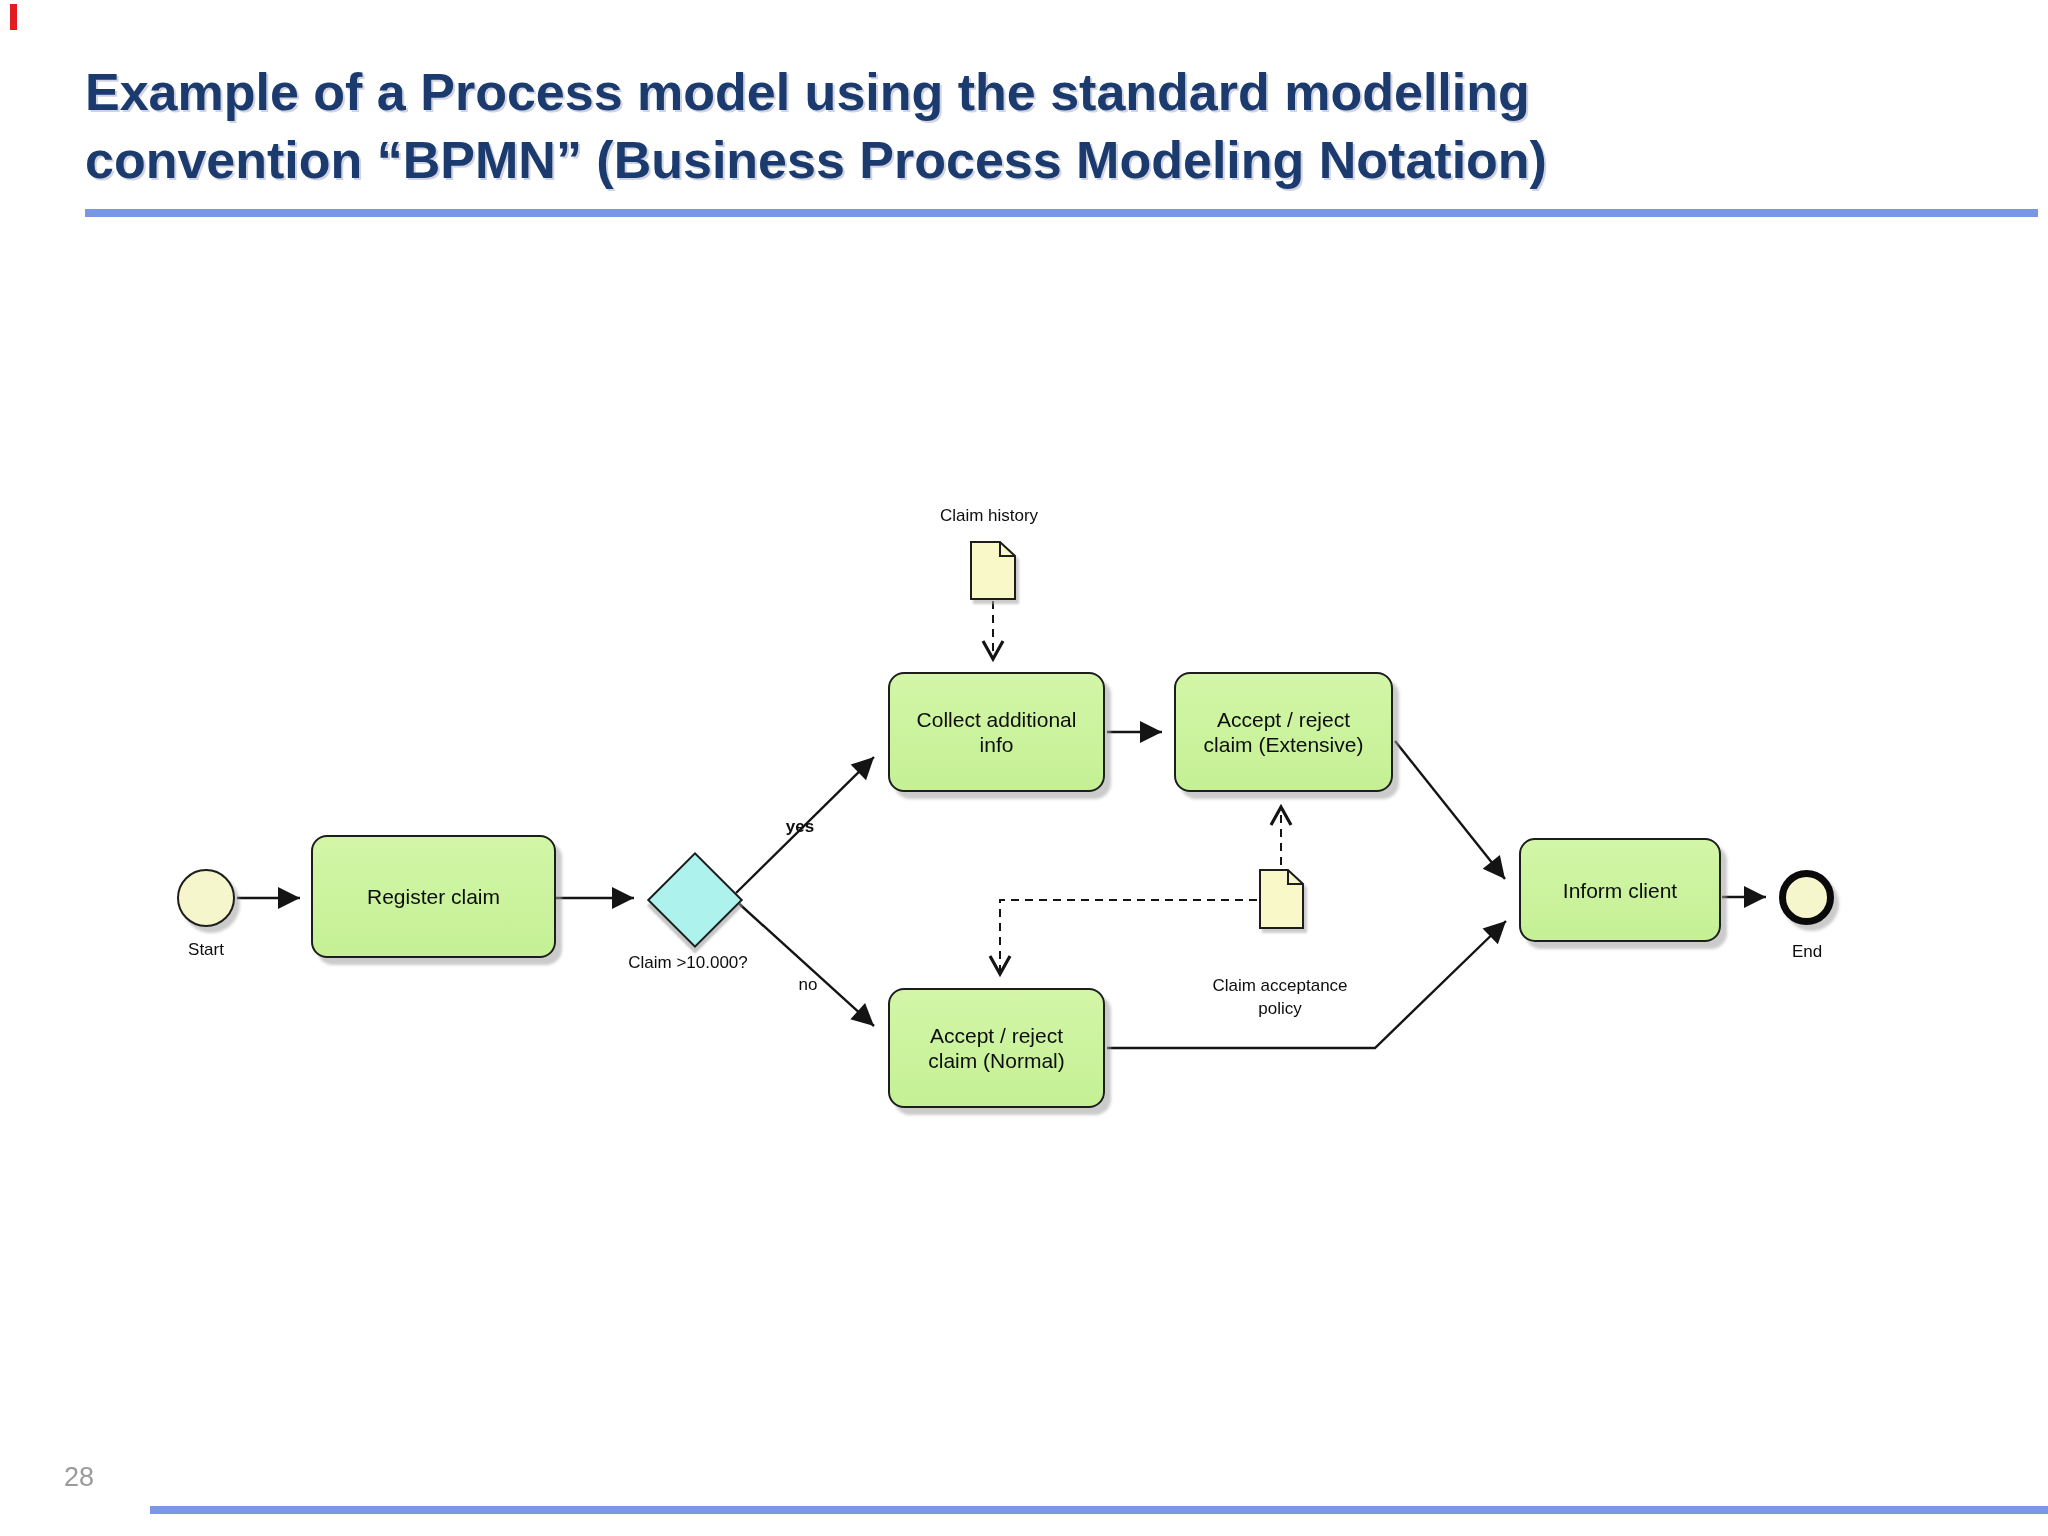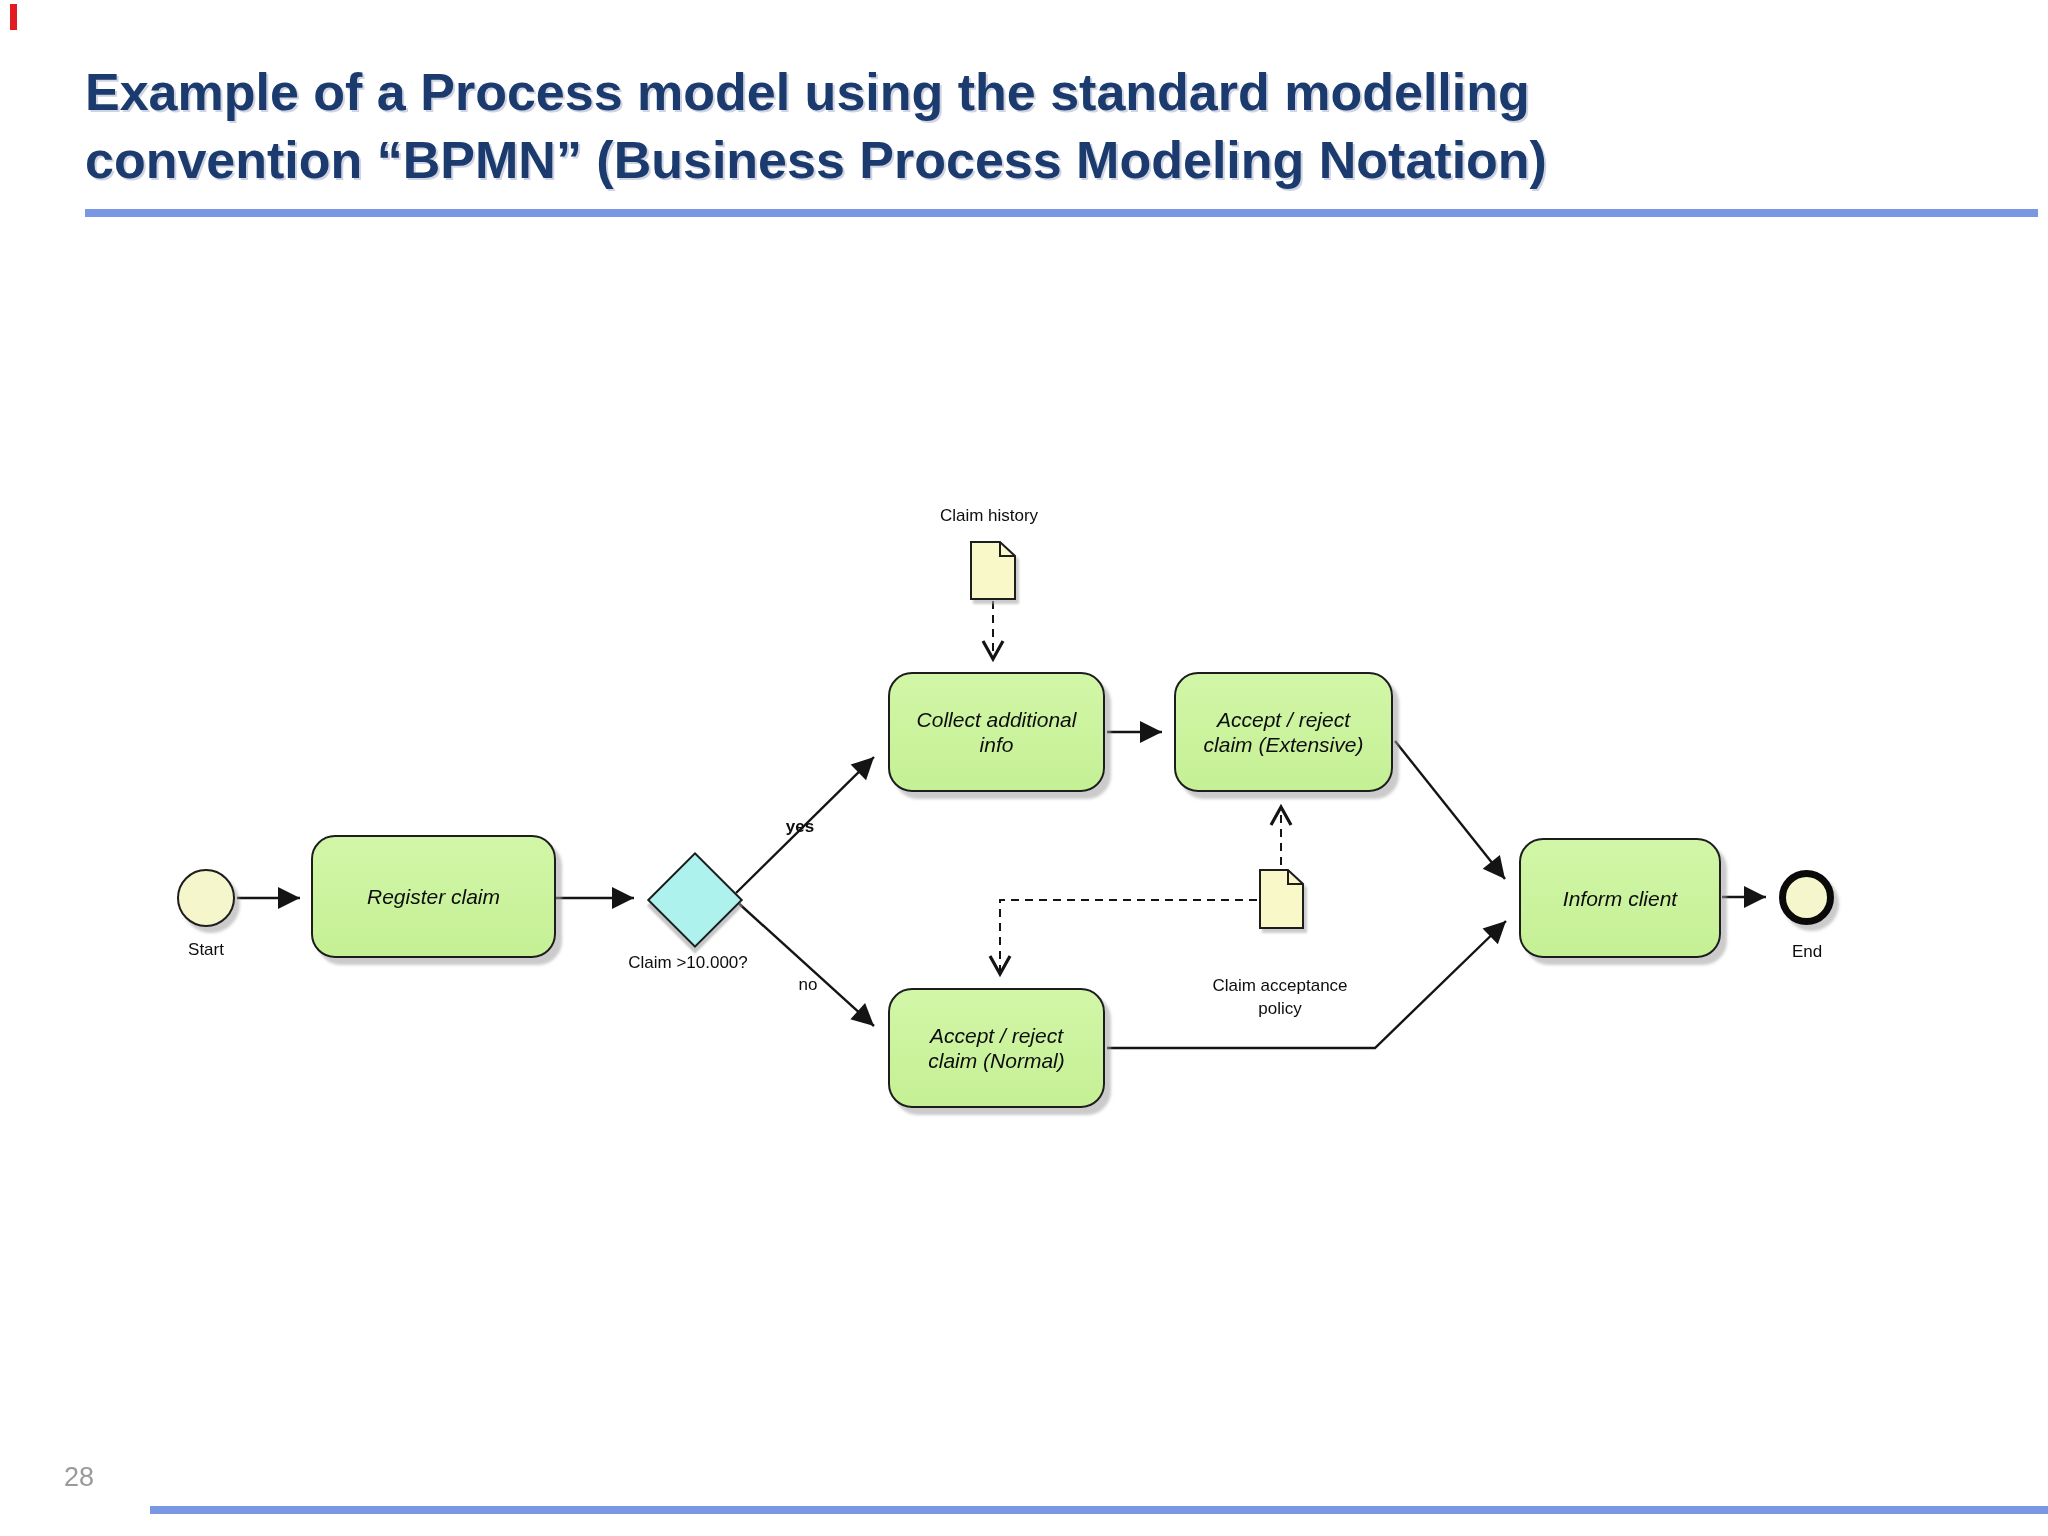--- a/index.html
+++ b/index.html
@@ -9,25 +9,25 @@
   
   .red-tick{position:absolute;left:10px;top:4px;width:7px;height:26px;background:var(--c-red);}
   .title{position:absolute;left:85px;top:58px;width:1800px;
          color:var(--c-title);font-size:52px;font-weight:bold;line-height:68px;
          text-shadow:2px 2px 0 rgba(120,130,170,.35);}
   .title-rule{position:absolute;left:85px;top:209px;width:1953px;height:8px;background:var(--c-accent);}
   .bottom-rule{position:absolute;left:150px;top:1506px;width:1898px;height:8px;background:var(--c-accent);}
   .page-num{position:absolute;left:64px;top:1462px;font-size:27px;color:#9a9a9a;}
 
   
-  .task{position:absolute;box-sizing:border-box;border:2.5px solid #1d1d1d;border-radius:24px;
+  .task{position:absolute;box-sizing:border-box;border:2.5px solid #1d1d1d;border-radius:16px;
         background:linear-gradient(#d2f6a7,#c5f095);
         box-shadow:6px 7px 3px rgba(160,160,160,.55);
         display:flex;align-items:center;justify-content:center;text-align:center;
-        font-size:21px;line-height:25px;color:#0d0d0d;padding:0 24px;font-style:italic;}
+        font-size:21px;line-height:25px;color:#0d0d0d;padding:0 24px;}
   .event{position:absolute;box-sizing:border-box;border-radius:50%;background:var(--c-event);
          box-shadow:5px 6px 3px rgba(160,160,160,.55);}
   .event.start{border:2.5px solid #1d1d1d;}
   .event.end{border:7px solid #0a0a0a;}
   .gateway{position:absolute;left:661px;top:866px;width:64px;height:64px;background:var(--c-gateway);
            border:2px solid #1d1d1d;transform:rotate(45deg);
            box-shadow:4px 4px 2px rgba(160,160,160,.6);}
   .lbl{position:absolute;font-size:17px;line-height:23px;color:#0d0d0d;text-align:center;}
   .doc{position:absolute;filter:drop-shadow(3px 4px 1px rgba(170,170,170,.6));}
   svg.wires{position:absolute;left:0;top:0;pointer-events:none;}
@@ -72,21 +72,21 @@
 
 <div class="event start" style="left:177px;top:869px;width:58px;height:58px;"></div>
 <div class="lbl" style="left:146px;top:938px;width:120px;">Start</div>
 <div class="event end" style="left:1779px;top:870px;width:55px;height:55px;"></div>
 <div class="lbl" style="left:1747px;top:940px;width:120px;">End</div>
 
 <div class="task" style="left:311px;top:835px;width:245px;height:123px;">Register claim</div>
 <div class="task" style="left:888px;top:672px;width:217px;height:120px;">Collect additional info</div>
 <div class="task" style="left:1174px;top:672px;width:219px;height:120px;">Accept / reject claim (Extensive)</div>
 <div class="task" style="left:888px;top:988px;width:217px;height:120px;">Accept / reject claim (Normal)</div>
-<div class="task" style="left:1519px;top:838px;width:202px;height:120px;">Inform client</div>
+<div class="task" style="left:1519px;top:838px;width:202px;height:104px;">Inform client</div>
 
 <div class="gateway"></div>
 <div class="lbl" style="left:568px;top:951px;width:240px;">Claim &gt;10.000?</div>
 <div class="lbl" style="left:760px;top:815px;width:80px;font-weight:bold;">yes</div>
 <div class="lbl" style="left:768px;top:973px;width:80px;">no</div>
 
 <svg class="doc" style="left:969px;top:540px;" width="48" height="61" viewBox="0 0 48 61">
   <path class="docshape" d="M2,2 H31 L46,16 V59 H2 Z"></path>
   <path class="docfold" d="M31,2 V16 H46"></path>
 </svg>

